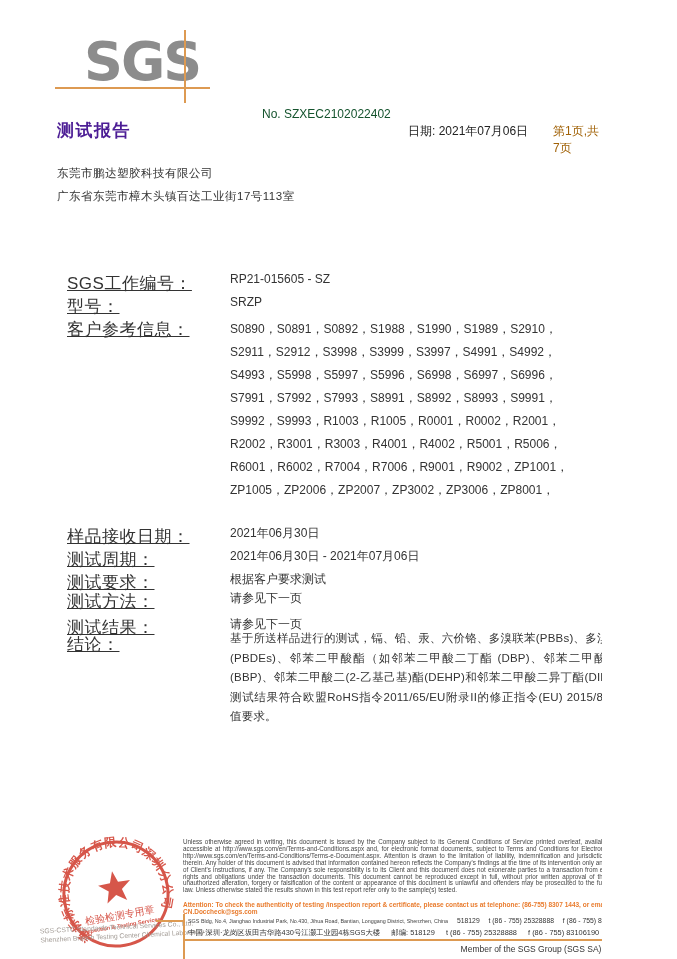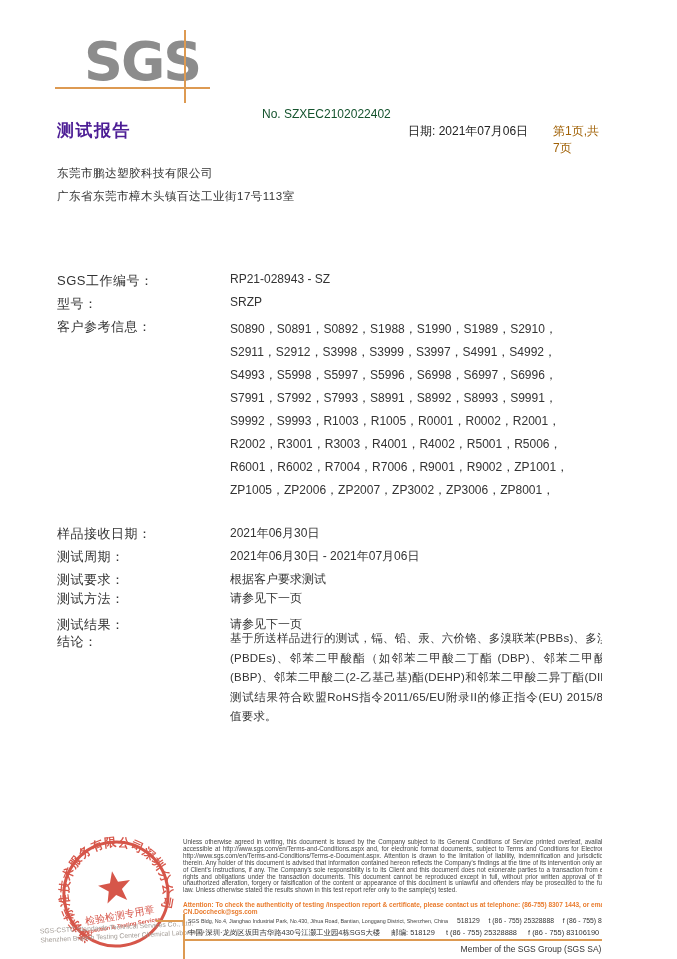--- a/index.html
+++ b/index.html
@@ -21,21 +21,21 @@
   .report-no { position:absolute; left:230px; top:107px; font-size:12px; color:#14532d;margin-left:32px; }
   .date { position:absolute; left:408px; top:123px; font-size:12px; color:#222; }
   .page-info { position:absolute; left:553px; top:123px; font-size:12px; color:#a16207; }
 
   
   .company { position:absolute; left:57px; top:166px; font-size:11.5px; letter-spacing:0.5px; }
   .addr { position:absolute; left:57px; top:189px; font-size:11.5px; letter-spacing:0.5px; }
   .statement { position:absolute; left:57px; top:249px; font-size:11.5px; letter-spacing:0.5px; }
 
   
-  .lbl { position:absolute; left:57px; font-size:13px; letter-spacing:0.5px; }
+  .lbl { position:absolute; left:67px; font-size:17px; letter-spacing:0.5px;text-decoration:underline; }
   .val { position:absolute; left:230px; font-size:12px; }
   .ref-lines { position:absolute; left:230px; top:318px; font-size:12px; line-height:23px; }
   .conclusion {
     position:absolute; left:230px; top:629px; width:414px;
     font-size:11.5px; line-height:19.5px; text-align:justify; letter-spacing:0.2px;
   }
 
   
   .seal { position:absolute; left:46px; top:836px; width:144px; height:122px; }
   .seal-sub {
@@ -73,21 +73,21 @@
 
   <div class="title">测试报告</div>
   <div class="report-no">No. SZXEC2102022402</div>
   <div class="date">日期: 2021年07月06日</div>
   <div class="page-info">第1页,共7页</div>
 
   <div class="company">东莞市鹏达塑胶科技有限公司</div>
   <div class="addr">广东省东莞市樟木头镇百达工业街17号113室</div>
 
   <div class="lbl" style="top:272px">SGS工作编号：</div>
-  <div class="val" style="top:272px">RP21-028943 - SZ</div>
+  <div class="val" style="top:272px">RP21-015605 - SZ</div>
 
   <div class="lbl" style="top:295px">型号：</div>
   <div class="val" style="top:295px">SRZP</div>
 
   <div class="lbl" style="top:318px">客户参考信息：</div>
   <div class="ref-lines">
     <div>S0890，S0891，S0892，S1988，S1990，S1989，S2910，</div>
     <div>S2911，S2912，S3998，S3999，S3997，S4991，S4992，</div>
     <div>S4993，S5998，S5997，S5996，S6998，S6997，S6996，</div>
     <div>S7991，S7992，S7993，S8991，S8992，S8993，S9991，</div>

